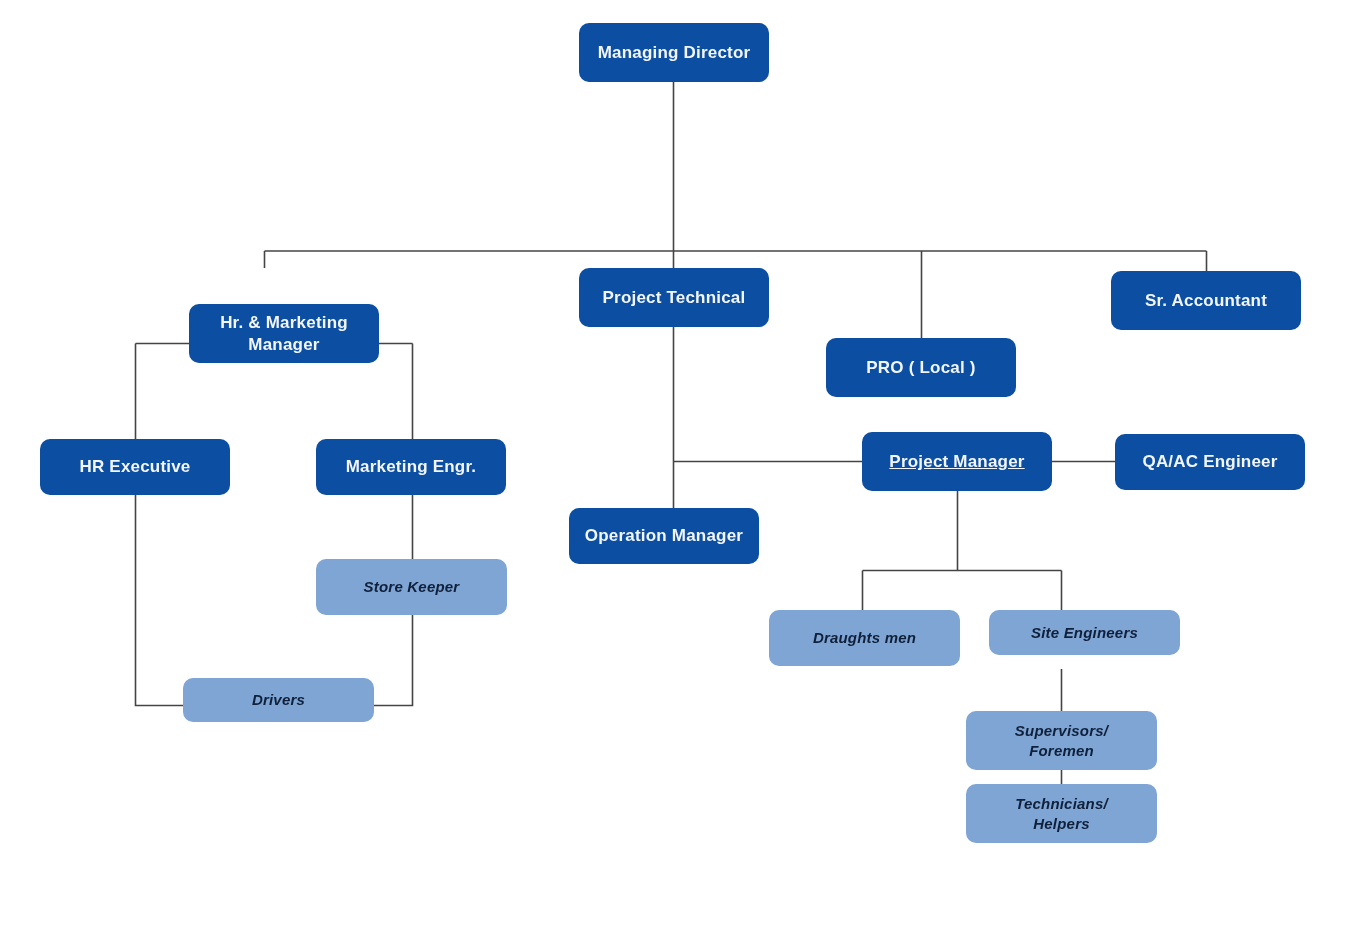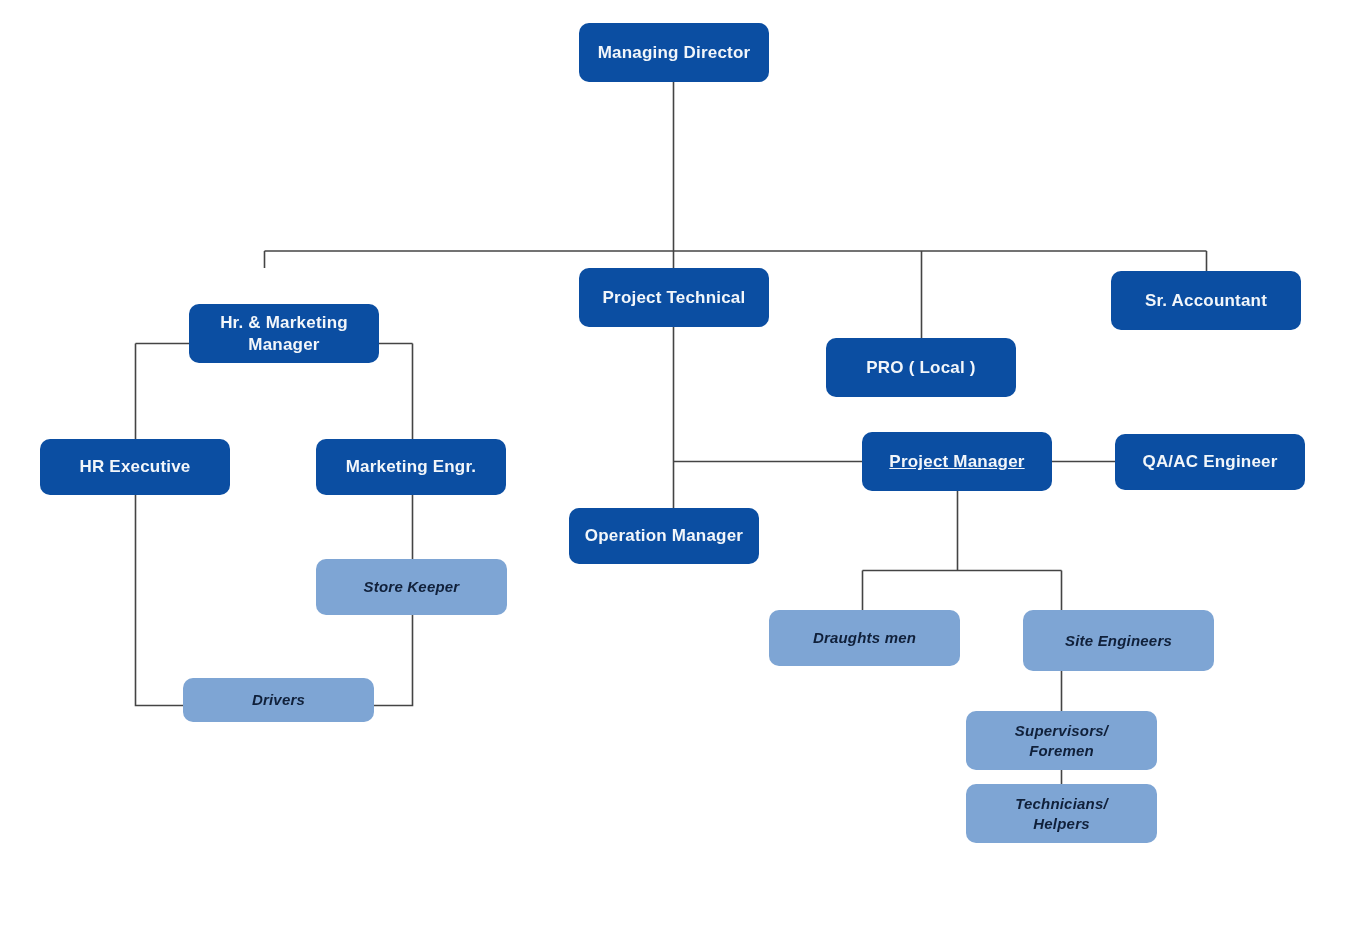--- a/index.html
+++ b/index.html
@@ -95,20 +95,20 @@
       <div class="node primary" style="left: 826px; top: 338px; width: 190px; height: 59px;"><span class="node-label">PRO ( Local )</span></div>
       <div class="node primary" style="left: 1111px; top: 271px; width: 190px; height: 59px;"><span class="node-label">Sr. Accountant</span></div>
       <div class="node primary" style="left: 40px; top: 439px; width: 190px; height: 56px;"><span class="node-label">HR Executive</span></div>
       <div class="node primary" style="left: 316px; top: 439px; width: 190px; height: 56px;"><span class="node-label">Marketing Engr.</span></div>
       <div class="node primary" style="left: 569px; top: 508px; width: 190px; height: 56px;"><span class="node-label">Operation Manager</span></div>
       <div class="node primary" style="left: 862px; top: 432px; width: 190px; height: 59px; text-decoration: underline;"><span class="node-label">Project Manager</span></div>
       <div class="node primary" style="left: 1115px; top: 434px; width: 190px; height: 56px;"><span class="node-label">QA/AC Engineer</span></div>
       <div class="node secondary" style="left: 316px; top: 559px; width: 191px; height: 56px;"><span class="node-label">Store Keeper</span></div>
       <div class="node secondary" style="left: 183px; top: 678px; width: 191px; height: 44px;"><span class="node-label">Drivers</span></div>
       <div class="node secondary" style="left: 769px; top: 610px; width: 191px; height: 56px;"><span class="node-label">Draughts men</span></div>
-      <div class="node secondary" style="left: 1023px; top: 610px; width: 191px; height: 61px;"><span class="node-label">Site Engineers</span></div>
+      <div class="node secondary" style="left: 989px; top: 610px; width: 191px; height: 45px;"><span class="node-label">Site Engineers</span></div>
       <div class="node secondary" style="left: 966px; top: 711px; width: 191px; height: 59px;"><span class="node-label">Supervisors/
 Foremen</span></div>
       <div class="node secondary" style="left: 966px; top: 784px; width: 191px; height: 59px;"><span class="node-label">Technicians/
 Helpers</span></div>
     </div>
 
 </div>
 
 </body></html>

